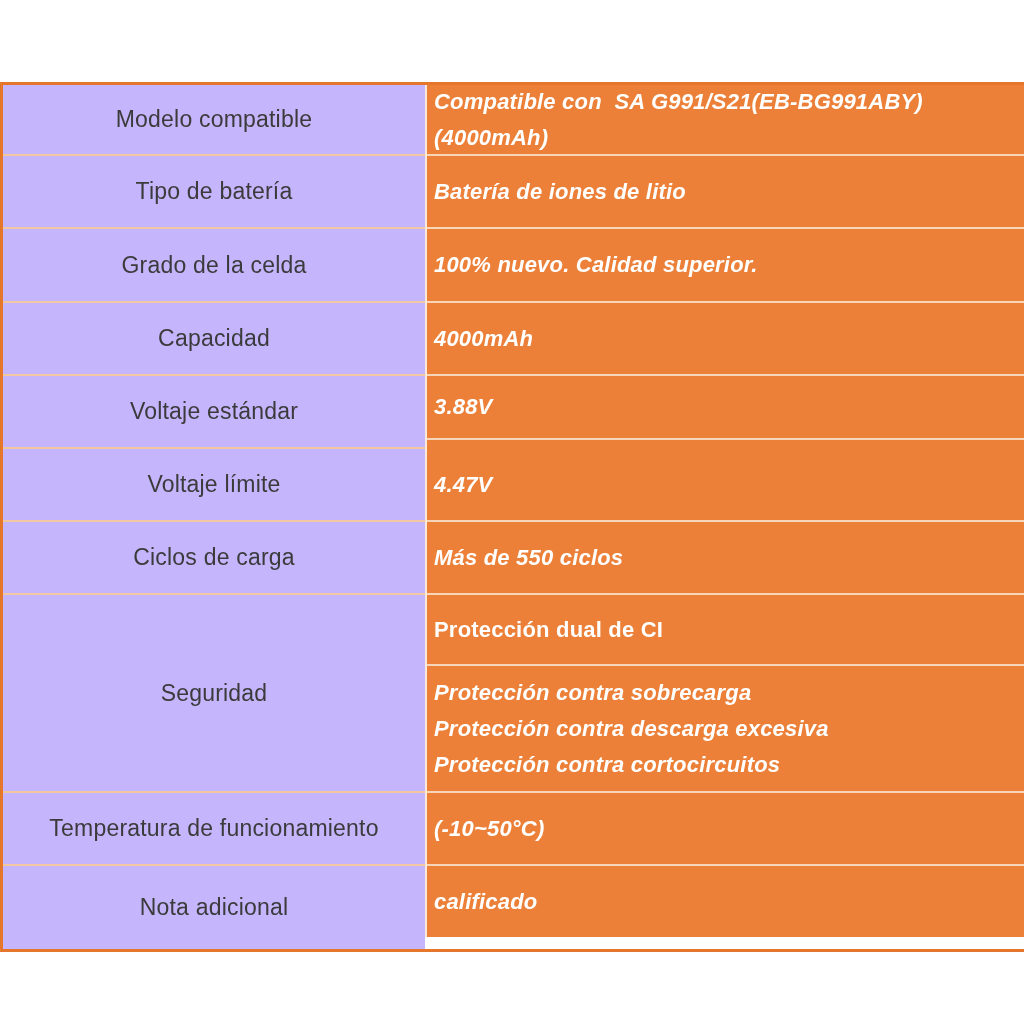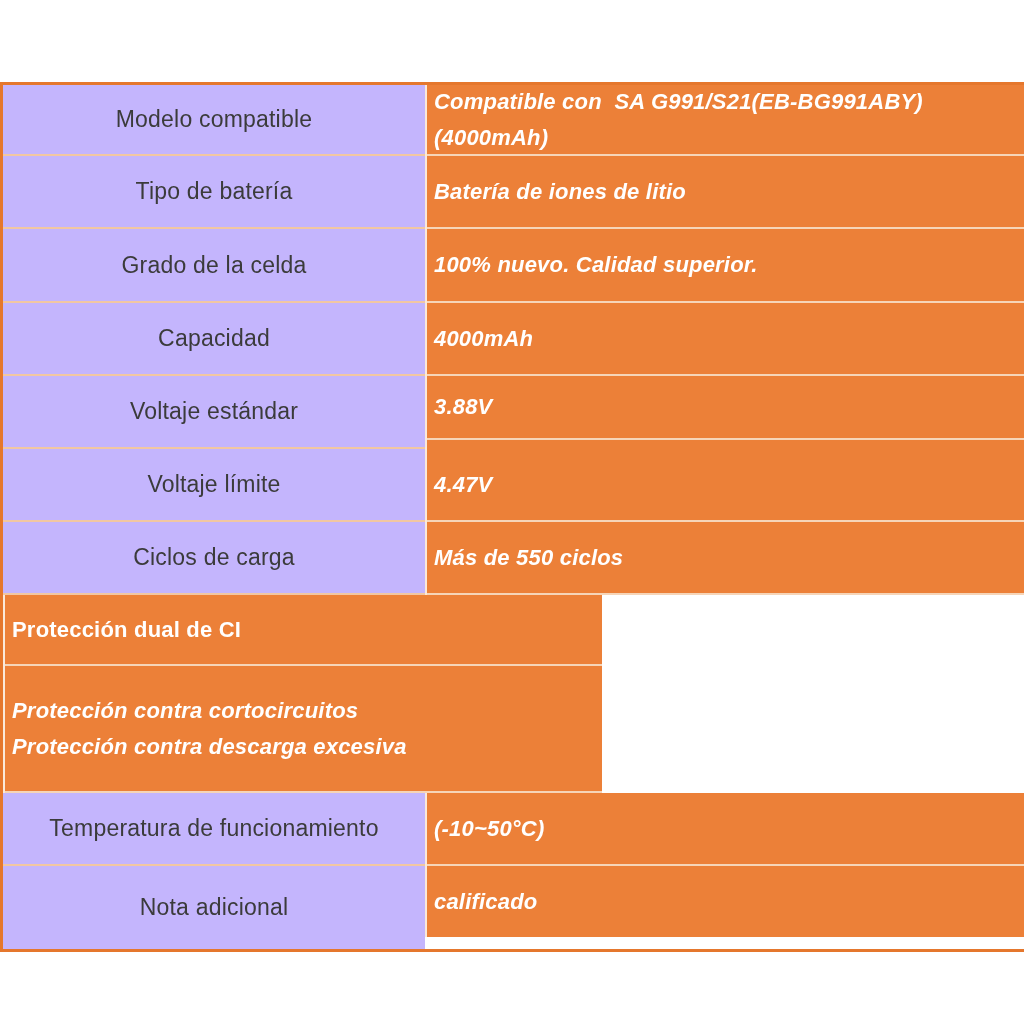--- a/index.html
+++ b/index.html
@@ -94,27 +94,29 @@
     </div>
     <div class="spec-row">
       <div class="label-cell" style="height: 73px;">Ciclos de carga</div>
       <div class="value-cell" style="height: 73px;">
         <div class="value-group" style="height: 73px;">
           <div class="value-line">Más de 550 ciclos</div>
         </div>
       </div>
     </div>
     <div class="spec-row">
+      <div class="label-cell" style="height: 198px;">Seguridad</div>
       <div class="value-cell" style="height: 198px;">
         <div class="value-group" style="height: 71px;">
           <div class="value-line">Protección dual de CI</div>
         </div>
         <div class="value-group" style="height: 127px;">
+          <div class="value-line">Protección contra sobrecarga</div>
+          <div class="value-line">Protección contra descarga excesiva</div>
           <div class="value-line">Protección contra cortocircuitos</div>
-          <div class="value-line">Protección contra descarga excesiva</div>
         </div>
       </div>
     </div>
     <div class="spec-row">
       <div class="label-cell" style="height: 73px;">Temperatura de funcionamiento</div>
       <div class="value-cell" style="height: 73px;">
         <div class="value-group" style="height: 73px;">
           <div class="value-line">(-10~50°C)</div>
         </div>
       </div>

